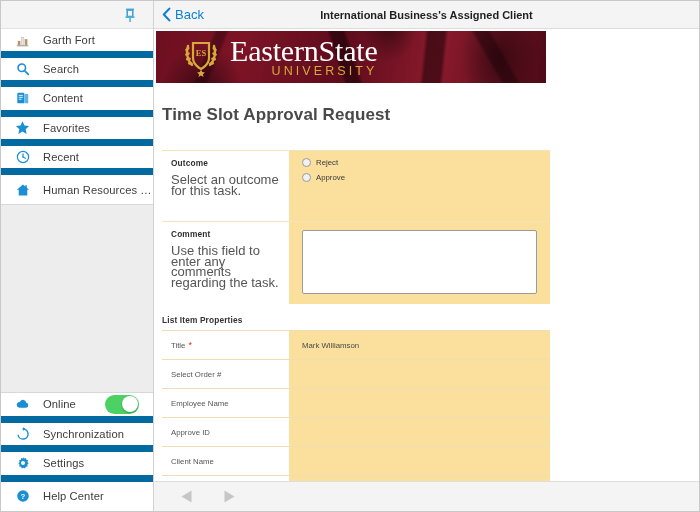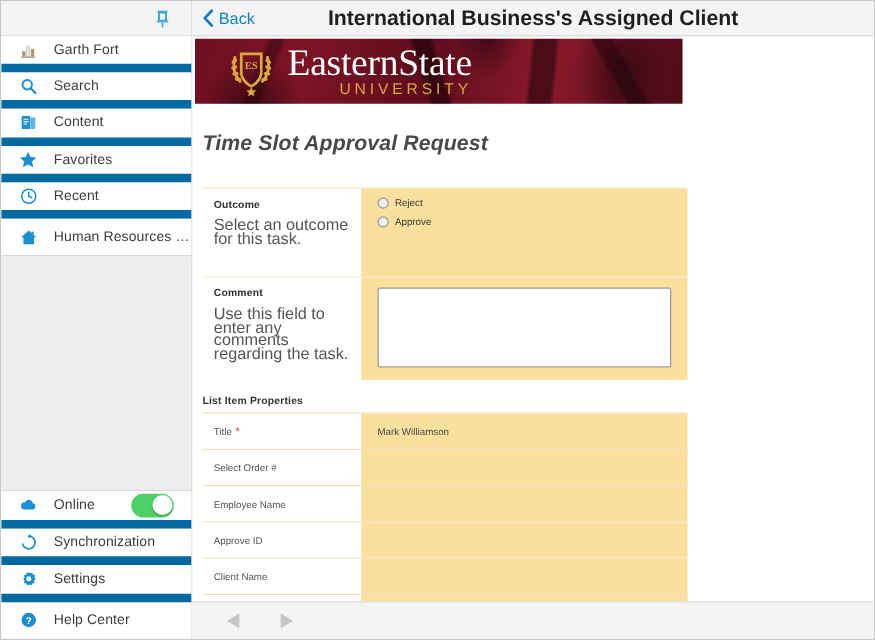--- a/index.html
+++ b/index.html
@@ -161,21 +161,21 @@
     color: #0b7fd4;
     font-size: 13px;
     cursor: pointer;
     z-index: 3;
   }
   .back-chev { width: 9px; height: 15px; display: block; }
   .tb-title {
     position: absolute;
     left: 0; right: 0;
     text-align: center;
-    font-size: 17px;
+    font-size: 11px;
     font-weight: bold;
     color: #1f1f1f;
     pointer-events: none;
   }
 
   .scrollarea {
     flex: 1 1 auto;
     overflow: hidden;
     position: relative;
     background: #ffffff;
@@ -223,21 +223,20 @@
     margin-top: -2px;
     font-weight: normal;
   }
 
   .form-title {
     font-size: 17px;
     font-weight: bold;
     color: #494949;
     margin: 22px 0 4px 8px;
     letter-spacing: .1px;
-    font-style: italic;
   }
 
   
   .panel {
     display: flex;
     margin-left: 8px;
     width: 388px;
     border-top: 1px solid #f2e3bd;
   }
   .panel.first { margin-top: 25px; }

